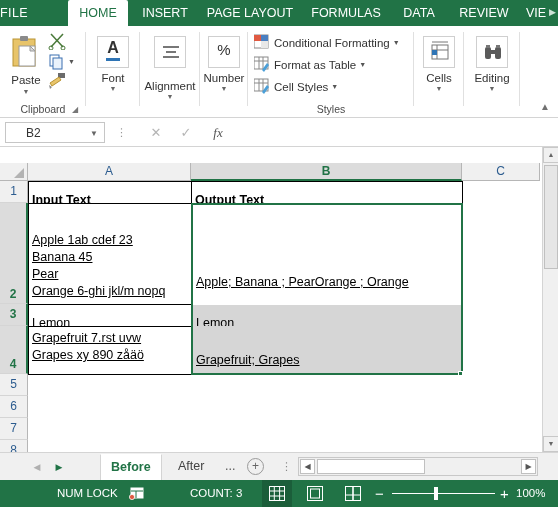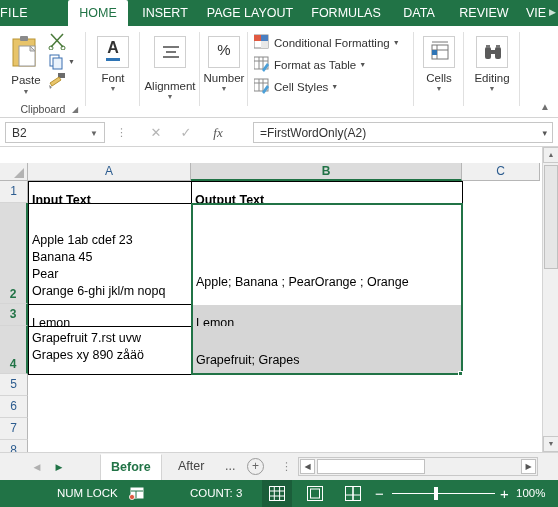--- a/index.html
+++ b/index.html
@@ -84,21 +84,21 @@
   }
 
   
   .fbar {
     position: absolute; top: 119px; left: 0; width: 558px; height: 28px;
     background: #fff; border-bottom: 1px solid #d4d4d4;
   }
   .namebox {
     position: absolute; left: 5px; top: 3px; width: 100px; height: 21px;
     border: 1px solid #c6c6c6; background: #fff; font-size: 12px; color: #333;
-    line-height: 21px; padding-left: 6px;
+    line-height: 21px; padding-left: 20px;
   }
   .namebox-caret { position: absolute; right: 6px; top: 0; font-size: 8px; color: #666; }
   .fb-dots { position: absolute; left: 116px; top: 7px; font-size: 11px; color: #999; }
   .fb-btn {
     position: absolute; top: 4px; width: 22px; height: 20px; text-align: center;
     line-height: 20px; font-size: 13px; color: #b5b5b5;
   }
   .fb-input {
     position: absolute; left: 253px; top: 3px; width: 300px; height: 21px;
     border: 1px solid #c6c6c6; background: #fff; font-size: 12px; color: #333;
@@ -132,20 +132,21 @@
   }
   .corner::after {
     content: ""; position: absolute; right: 3px; bottom: 2px;
     width: 0; height: 0; border-style: solid; border-width: 0 0 10px 10px;
     border-color: transparent transparent #b3b3b3 transparent;
   }
   .cell {
     position: absolute; font-size: 12.5px; color: #000;
     padding: 8px 2px 0 3px; overflow: hidden; white-space: pre-line;
     line-height: 17px;
+    text-decoration: underline;
   }
   .cell.bold { font-weight: bold; }
   .cell.bordered { border: 1px solid #000; }
   .cell.selshade { background: #d6d6d6; }
   .hline { position: absolute; background: #d4d4d4; height: 1px; }
   .selbox {
     position: absolute; border: 2px solid #217346; pointer-events: none;
   }
   .selhandle {
     position: absolute; width: 5px; height: 5px; background: #217346;
@@ -333,20 +334,21 @@
       </div>
       <div class="style-row" style="top:50px;">
         <svg class="sicon" viewBox="0 0 16 16">
           <rect x="0" y="1" width="14" height="12" fill="#fff" stroke="#8a8a8a"></rect>
           <line x1="0" y1="5" x2="14" y2="5" stroke="#8a8a8a"></line>
           <line x1="5" y1="1" x2="5" y2="13" stroke="#8a8a8a"></line>
           <line x1="9" y1="1" x2="9" y2="13" stroke="#8a8a8a"></line>
           <path d="M8 14 L13 7 L15 9 L10 16 Z" fill="#4a9fd8"></path>
         </svg><span>Cell Styles</span><span class="ddcaret">▼</span>
       </div>
+      <div class="grp-label">Styles</div>
       <div class="grp-sep" style="left:165px;"></div>
     </div>
 
     <div class="grp" style="left:414px; width:50px;">
       <div class="bigbtn" style="left:0; top:10px; width:50px;">
         <div class="iconbox">
           <svg width="32" height="32" viewBox="0 0 32 32">
             <rect x="8" y="8" width="16" height="14" fill="#fff" stroke="#777"></rect>
             <line x1="8" y1="13" x2="24" y2="13" stroke="#777"></line>
             <line x1="13" y1="8" x2="13" y2="22" stroke="#777"></line>
@@ -382,24 +384,20 @@
 
   <div class="fbar">
     <div class="namebox">
       <span>B2</span>
       <span class="namebox-caret">▼</span>
     </div>
     <span class="fb-dots">⋮</span>
     <div class="fb-btn" style="left:145px;">✕</div>
     <div class="fb-btn" style="left:175px;">✓</div>
     <div class="fb-btn" style="left:207px; color:#555; font-style:italic; font-family:'Liberation Serif',serif;">fx</div>
-    <div class="fb-input">
-      <span>=FirstWordOnly(A2)</span>
-      <span class="fb-input-caret">▾</span>
-    </div>
   </div>
 
   <div class="gridwrap">
 
     <div class="corner"></div>
 
     <div class="colhdr" style="left:28px; width:163px;">A</div>
     <div class="colhdr sel" style="left:191px; width:271px;">B</div>
     <div class="colhdr" style="left:462px; width:78px;">C</div>
 

